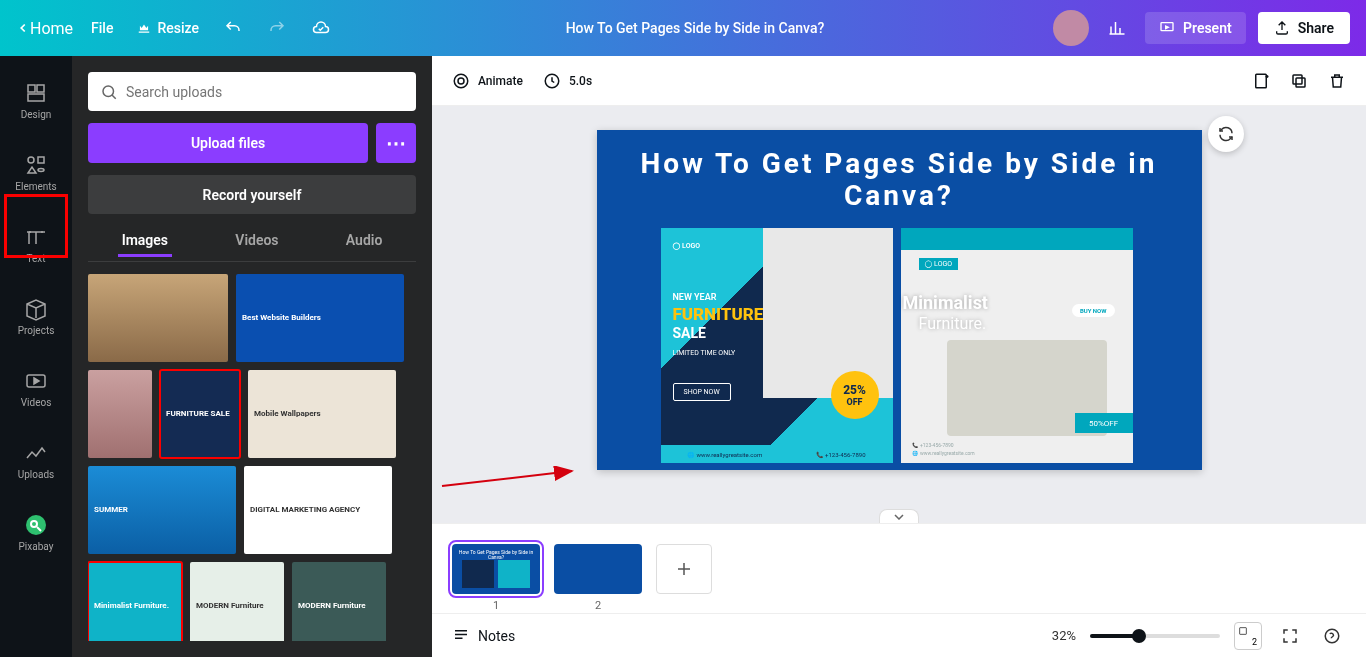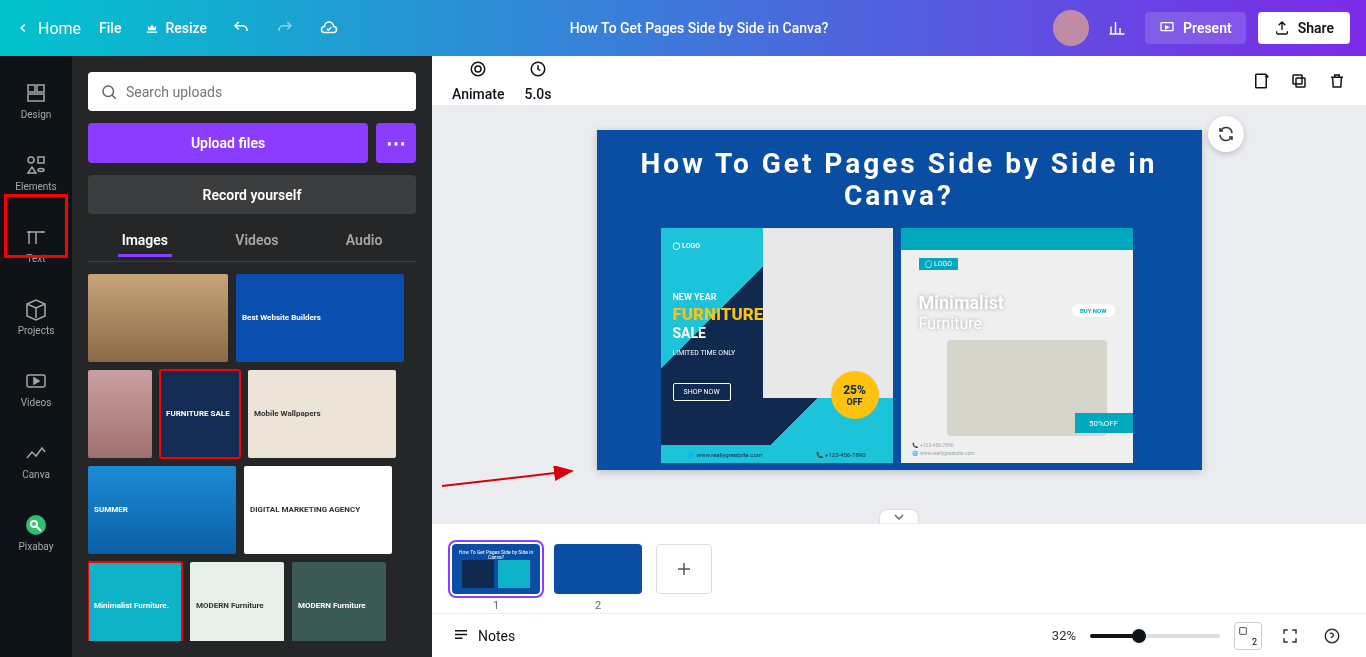--- a/index.html
+++ b/index.html
@@ -1,20 +1,20 @@
 <!DOCTYPE html>
 <html><head>
 <meta charset="utf-8">
 <style>
 * { margin: 0; padding: 0; box-sizing: border-box; font-family: -apple-system, BlinkMacSystemFont, "Segoe UI", Roboto, sans-serif; }
 body { width: 1366px; height: 657px; overflow: hidden; background: #fff; display: flex; flex-direction: column; }
 
 
 .header { height: 56px; background: linear-gradient(90deg, #00c4cc 0%, #7d2ae8 100%); display: flex; align-items: center; padding: 0 16px; gap: 12px; color: #fff; }
-.header .back { display: flex; align-items: center; gap: 8px; cursor: pointer; }
+.header .back { display: flex; align-items: center; cursor: pointer; }
 .header .back svg { width: 14px; height: 14px; }
 .header .menu-item { font-size: 14px; font-weight: 500; cursor: pointer; padding: 4px 6px; }
 .header .resize { display: flex; align-items: center; gap: 6px; }
 .header .resize svg { width: 14px; height: 14px; }
 .header .icon-btn { width: 32px; height: 32px; display: flex; align-items: center; justify-content: center; cursor: pointer; border-radius: 4px; }
 .header .icon-btn svg { width: 18px; height: 18px; }
 .header .title { flex: 1; text-align: center; font-size: 14px; font-weight: 500; }
 .header .avatar { width: 36px; height: 36px; border-radius: 50%; background: #c18aa5; }
 .header .present { display: flex; align-items: flex-end; gap: 8px; background: rgba(255,255,255,0.15); padding: 8px 14px; border-radius: 4px; cursor: pointer; font-weight: 600; font-size: 14px; }
 .header .share { background: #fff; color: #0e1318; padding: 8px 16px; border-radius: 4px; cursor: pointer; font-weight: 600; font-size: 14px; display: flex; align-items: center; gap: 8px; }
@@ -45,42 +45,42 @@
 .thumbs { display: flex; flex-wrap: wrap; gap: 8px; overflow: hidden; position: relative; }
 .thumb { background: #2e6fac; border-radius: 2px; height: 88px; position: relative; overflow: hidden; }
 .thumb.red { outline: 2px solid #fa0000; outline-offset: -1px; }
 .thumb-inner { position: absolute; inset: 6px; display: flex; flex-direction: column; justify-content: center; font-size: 8px; color: #fff; font-weight: 700; line-height: 1.2; }
 .panel-collapse { position: absolute; right: -14px; top: 280px; width: 14px; height: 80px; background: #252627; border-radius: 0 8px 8px 0; display: flex; align-items: center; justify-content: center; cursor: pointer; }
 .panel-collapse svg { width: 6px; height: 10px; color: #fff; }
 
 
 .canvas-area { flex: 1; display: flex; flex-direction: column; background: #fff; position: relative; }
 .contextbar { height: 50px; display: flex; align-items: center; padding: 0 20px; gap: 20px; border-bottom: 1px solid #eee; }
-.ctx-item { display: flex; align-items: center; gap: 8px; font-size: 14px; font-weight: 500; cursor: pointer; color: #0e1318; flex-direction: column; }
+.ctx-item { display: flex; align-items: center; gap: 8px; font-size: 12px; font-weight: 500; cursor: pointer; color: #0e1318; }
 .ctx-item svg { width: 18px; height: 18px; }
 .ctx-spacer { flex: 1; }
 
 .workspace { flex: 1; background: #ebecf0; display: flex; align-items: flex-start; justify-content: center; padding-top: 24px; position: relative; overflow: hidden; }
 .page { width: 605px; height: 340px; background: #0a4ea4; box-shadow: 0 2px 8px rgba(0,0,0,0.2); position: relative; }
 .page-title { position: absolute; top: 18px; left: 0; right: 0; text-align: center; color: #fff; font-size: 28px; font-weight: 700; letter-spacing: 3px; line-height: 1.15; }
 .page-left { position: absolute; left: 64px; top: 98px; width: 232px; height: 235px; background: linear-gradient(135deg, #1dc3d8 0%, #1dc3d8 30%, #10294e 30%, #10294e 70%, #1dc3d8 70%); }
 .page-left .content { position: absolute; left: 12px; top: 64px; color: #fff; font-size: 9px; }
 .page-left .ny { font-size: 9px; font-weight: 600; }
 .page-left .fn { font-size: 17px; font-weight: 800; color: #ffc20e; margin-top: 2px; }
 .page-left .sale { font-size: 14px; font-weight: 700; margin-top: 1px; }
 .page-left .lto { font-size: 7px; margin-top: 8px; }
 .page-left .shop { background: #10294e; color: #fff; border: 1px solid #fff; font-size: 7px; padding: 4px 10px; margin-top: 26px; display: inline-block; border-radius: 2px; }
 .page-left .badge { position: absolute; right: 14px; bottom: 44px; width: 48px; height: 48px; background: #ffc20e; border-radius: 50%; display: flex; flex-direction: column; align-items: center; justify-content: center; font-size: 12px; font-weight: 800; color: #10294e; }
 .page-left .logo { position: absolute; left: 12px; top: 14px; font-size: 7px; color: #fff; font-weight: 600; }
 .page-left .bottom { position: absolute; left: 0; right: 0; bottom: 0; height: 18px; background: #1dc3d8; font-size: 6px; color: #10294e; display: flex; align-items: center; justify-content: space-around; }
 .page-left .room { position: absolute; right: 0; top: 0; width: 130px; height: 170px; background: #e8e8e8; }
 .page-right { position: absolute; left: 304px; top: 98px; width: 232px; height: 235px; background: #efefef; }
 .page-right .top { position: absolute; left: 0; right: 0; top: 0; height: 22px; background: #00a7bd; }
 .page-right .logo2 { position: absolute; left: 18px; top: 30px; font-size: 7px; color: #fff; background: #00a7bd; padding: 2px 6px; }
-.page-right .mf { position: absolute; left: 18px; top: 64px; font-size: 18px; color: #fff; font-weight: 700; text-shadow: 0 0 4px rgba(0,0,0,0.3); }
+.page-right .mf { position: absolute; left: 2px; top: 64px; font-size: 18px; color: #fff; font-weight: 700; text-shadow: 0 0 4px rgba(0,0,0,0.3); }
 .page-right .mf2 { position: absolute; left: 18px; top: 86px; font-size: 16px; color: #fff; font-weight: 400; text-shadow: 0 0 4px rgba(0,0,0,0.3); }
 .page-right .buy { position: absolute; right: 18px; top: 76px; background: #fff; color: #00a7bd; font-size: 6px; padding: 3px 8px; border-radius: 8px; font-weight: 700; }
 .page-right .corner { position: absolute; right: 0; bottom: 30px; width: 58px; height: 20px; background: #00a7bd; color: #fff; font-size: 8px; display: flex; align-items: center; justify-content: center; }
 .page-right .contact { position: absolute; left: 12px; bottom: 6px; font-size: 5px; color: #9aa; line-height: 1.5; }
 .page-right .room2 { position: absolute; left: 46px; top: 112px; width: 160px; height: 96px; background: #d5d5cc; border-radius: 4px; }
 
 .refresh-badge { position: absolute; top: 10px; right: 122px; width: 36px; height: 36px; background: #fff; border-radius: 50%; box-shadow: 0 2px 6px rgba(0,0,0,0.2); display: flex; align-items: center; justify-content: center; }
 
 .arrow { position: absolute; left: 0px; top: 360px; pointer-events: none; }
 
@@ -197,21 +197,21 @@
         <svg viewBox="0 0 24 24" fill="none" stroke="currentColor" stroke-width="1.5">
           <rect x="3" y="6" width="18" height="12" rx="2"></rect>
           <path d="M10 9l5 3-5 3z" fill="currentColor"></path>
         </svg>
         <span class="lbl">Videos</span>
       </div>
       <div class="rail-item">
         <svg viewBox="0 0 24 24" fill="none" stroke="currentColor" stroke-width="1.5">
           <path d="M3 17l5-6 4 4 6-8 3 4"></path>
         </svg>
-        <span class="lbl">Canva</span>
+        <span class="lbl">Uploads</span>
       </div>
       <div class="rail-item">
         <svg viewBox="0 0 24 24" fill="#2ec06f" stroke="none">
           <circle cx="12" cy="12" r="10" fill="#2ec06f"></circle>
           <circle cx="10" cy="11" r="3" fill="none" stroke="#fff" stroke-width="2"></circle>
           <path d="M13 14l4 4" stroke="#fff" stroke-width="2"></path>
         </svg>
         <span class="lbl">Pixabay</span>
       </div>
       <div class="highlight-box" style="left:4px; top:138px; width:64px; height:64px;"></div>

